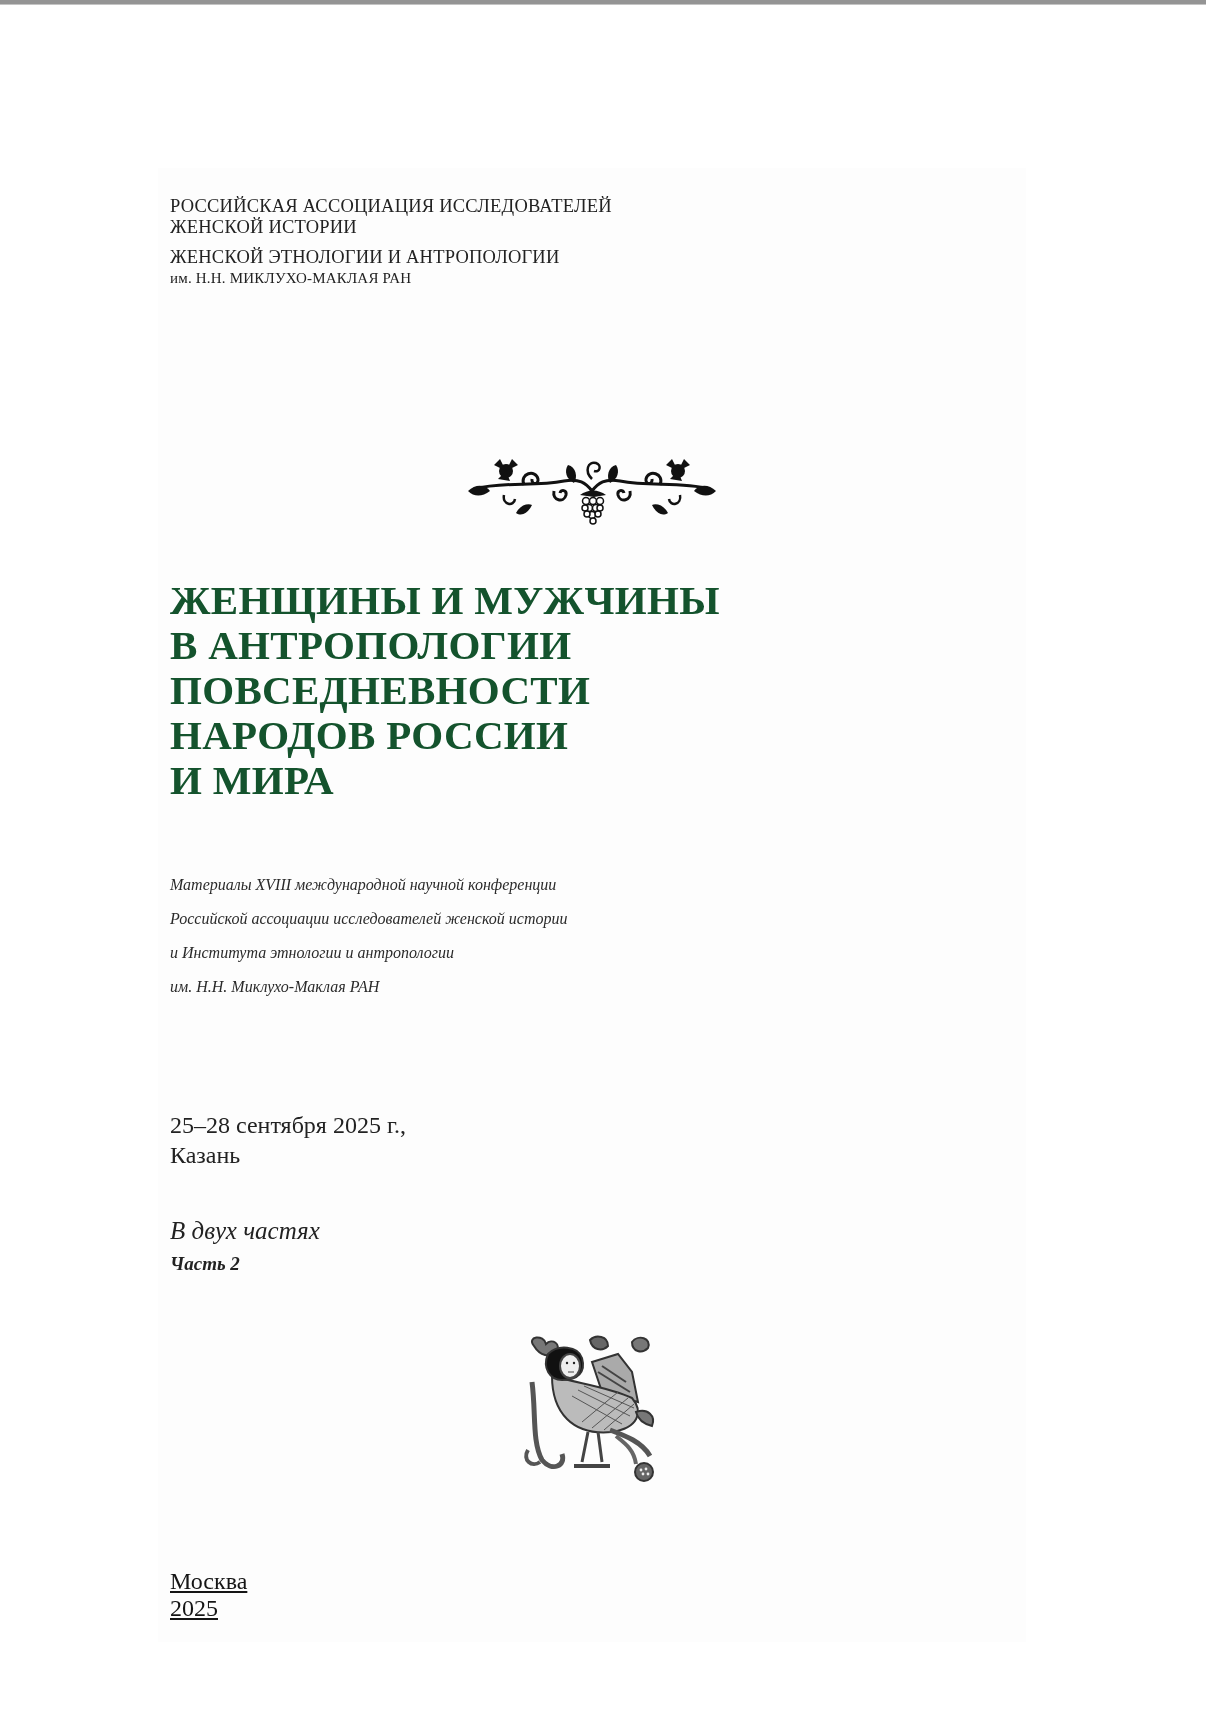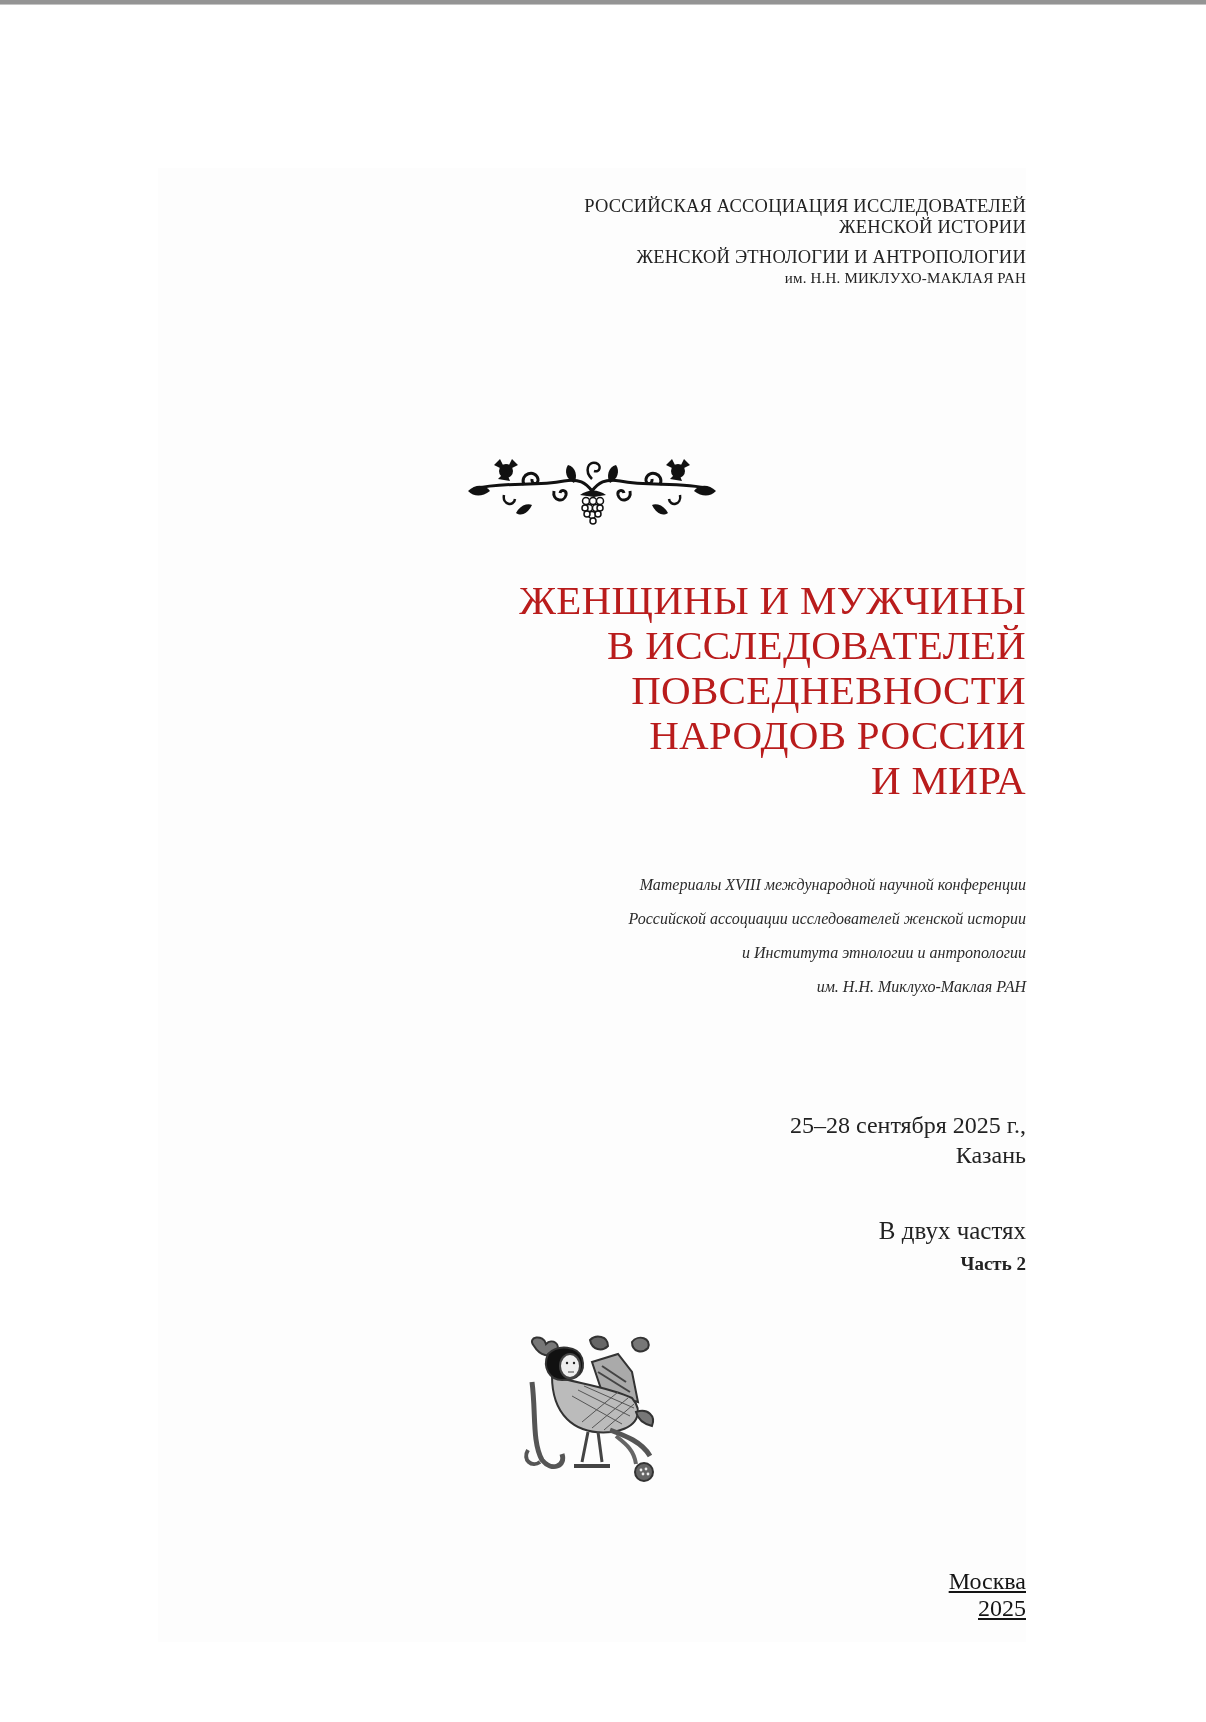--- a/index.html
+++ b/index.html
@@ -26,23 +26,23 @@
     .page {
       position: absolute;
       left: 158px;
       top: 168px;
       width: 868px;
       height: 1474px;
       background: #fdfdfd;
     }
     .center {
       position: absolute;
-      left: 0;
+      left: 12px;
       width: 100%;
-      text-align: right;
+      text-align: left;
     }
     .org-block {
       font-size: 18.5px;
       line-height: 21px;
       letter-spacing: 0.2px;
       color: #222;
     }
     .org-block .org { margin-bottom: 9px; }
     .org-block .org div { white-space: nowrap; }
     .org-block .small-im { font-size: 15px; }
@@ -51,24 +51,24 @@
       position: absolute;
       left: 306px;
       top: 283px;
       width: 256px;
       height: 80px;
     }
 
     .title {
       top: 410px;
       font-family: "Liberation Serif", "DejaVu Serif", serif;
-      font-weight: normal;
+      font-weight: bold;
       font-size: 41px;
       line-height: 45px;
-      color: #b91c1c;
+      color: #14532d;
       letter-spacing: 0.3px;
     }
 
     .subtitle {
       top: 700px;
       font-style: italic;
       font-size: 16px;
       line-height: 34px;
       color: #2a2a2a;
     }
@@ -79,20 +79,21 @@
       line-height: 30px;
       color: #222;
       margin-top: 20px;
     }
 
     .parts {
       top: 1046px;
       font-size: 25px;
       line-height: 33px;
       color: #222;
+      font-style: italic;
     }
     .parts .part-bold {
       font-weight: bold;
       font-size: 19px;
     }
 
     .sirin {
       position: absolute;
       left: 364px;
       top: 1164px;
@@ -167,21 +168,21 @@
           <circle cx="134" cy="63" r="3"></circle>
           <circle cx="123" cy="63" r="3"></circle>
         <circle cx="129" cy="70" r="3"></circle>
       </g>
       <path d="M116 44 C124 38, 134 38, 142 44 L130 46 Z" stroke="none"></path>
     </g>
   </svg>
 
   <div class="center title">
     <div>ЖЕНЩИНЫ И МУЖЧИНЫ</div>
-    <div>В ИССЛЕДОВАТЕЛЕЙ</div>
+    <div>В АНТРОПОЛОГИИ</div>
     <div>ПОВСЕДНЕВНОСТИ</div>
     <div>НАРОДОВ РОССИИ</div>
     <div>И МИРА</div>
   </div>
 
   <div class="center subtitle">
     <div>Материалы XVIII международной научной конференции</div>
     <div>Российской ассоциации исследователей женской истории</div>
     <div>и Института этнологии и антропологии</div>
     <div>им. Н.Н. Миклухо-Маклая РАН</div>

